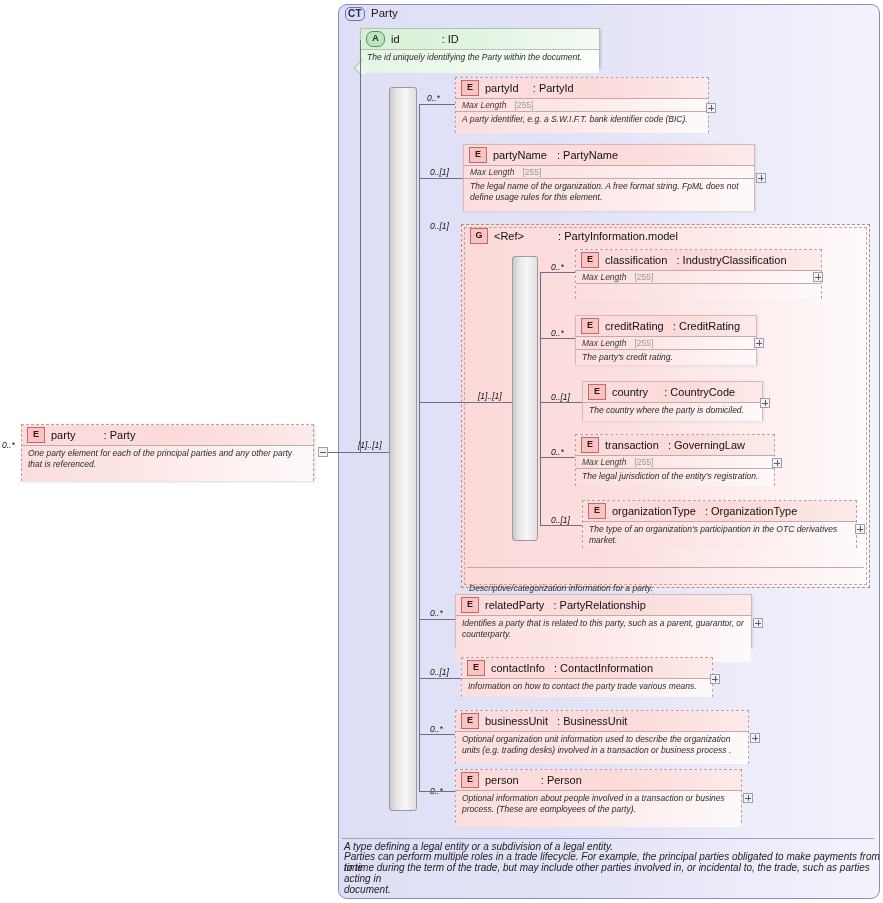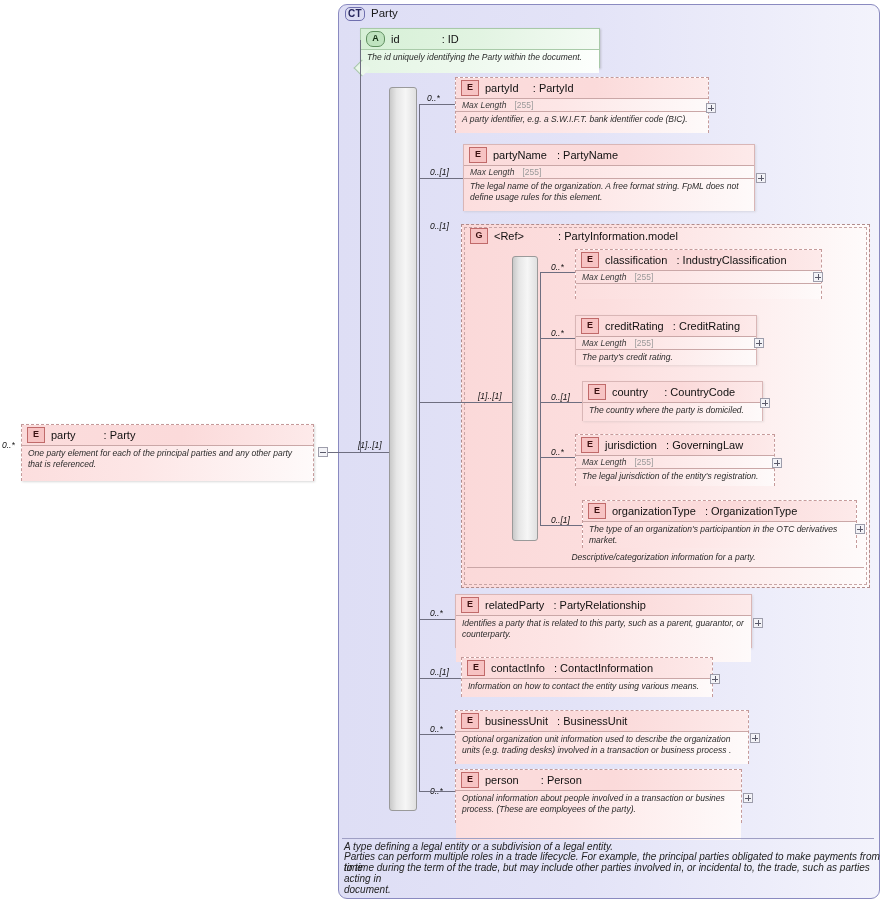--- a/index.html
+++ b/index.html
@@ -404,21 +404,21 @@
     </div>
   </div>
   <div class="plus" style="left:760px;top:398px;"></div>
 
   <div class="abs card" style="left:551px;top:447px;">0..*</div>
   <div class="ln lnh abs" style="left:540px;top:457px;width:35px;"></div>
   <div class="abs node" style="left:575px;top:434px;width:200px;height:52px;">
     <div class="node-head">
       <div class="badge-e">E</div>
       <div class="nm">
-        <span>jurisdiction</span>
+        <span>transaction</span>
         <span style="display:inline-block;width:3px;"></span>
         <span>:</span>
         <span>GoverningLaw</span>
       </div>
     </div>
     <div class="node-body rule" style="height:31px;">
       <div class="facet">
         <span>Max Length</span><span class="val">[255]</span>
       </div>
       <div class="doc">The legal jurisdiction of the entity's registration.</div>
@@ -438,21 +438,21 @@
         <span>OrganizationType</span>
       </div>
     </div>
     <div class="node-body rule" style="height:27px;">
       <div class="doc">The type of an organization's participantion in the OTC derivatives market.</div>
     </div>
   </div>
   <div class="plus" style="left:855px;top:524px;"></div>
 
   <div class="abs" style="left:467px;top:567px;width:397px;height:1px;background:#caa7a7;"></div>
-  <div class="abs doc" style="left:463px;top:550px;width:400px;text-align:center;">Descriptive/categorization information for a party.</div>
+  <div class="abs doc" style="left:463px;top:581px;width:400px;">Descriptive/categorization information for a party.</div>
 
   <div class="abs card" style="left:430px;top:608px;">0..*</div>
   <div class="ln lnh abs" style="left:419px;top:619px;width:46px;"></div>
   <div class="abs node solid" style="left:455px;top:594px;width:297px;height:54px;box-shadow:1px 1px 2px rgba(150,150,150,.22);">
     <div class="node-head">
       <div class="badge-e">E</div>
       <div class="nm">
         <span>relatedParty</span>
         <span style="display:inline-block;width:3px;"></span>
         <span>:</span>
@@ -471,21 +471,21 @@
     <div class="node-head">
       <div class="badge-e">E</div>
       <div class="nm">
         <span>contactInfo</span>
         <span style="display:inline-block;width:3px;"></span>
         <span>:</span>
         <span>ContactInformation</span>
       </div>
     </div>
     <div class="node-body rule" style="height:19px;">
-      <div class="doc">Information on how to contact the entity using various means.</div>
+      <div class="doc">Information on how to contact the party trade various means.</div>
     </div>
   </div>
   <div class="plus" style="left:710px;top:674px;"></div>
 
   <div class="abs card" style="left:430px;top:724px;">0..*</div>
   <div class="ln lnh abs" style="left:419px;top:734px;width:46px;"></div>
   <div class="abs node" style="left:455px;top:710px;width:294px;height:54px;">
     <div class="node-head">
       <div class="badge-e">E</div>
       <div class="nm">
@@ -506,21 +506,21 @@
   <div class="abs node" style="left:455px;top:769px;width:287px;height:54px;">
     <div class="node-head">
       <div class="badge-e">E</div>
       <div class="nm">
         <span>person</span>
         <span style="display:inline-block;width:16px;"></span>
         <span>:</span>
         <span>Person</span>
       </div>
     </div>
-    <div class="node-body rule" style="height:50px;">
+    <div class="node-body rule" style="height:37px;">
       <div class="doc">Optional information about people involved in a transaction or busines process. (These are eomployees of the party).</div>
     </div>
   </div>
   <div class="plus" style="left:743px;top:793px;"></div>
 
   <div class="annot-rule" style="left:342px;top:838px;width:532px;"></div>
   <div class="annot" style="left:344px;top:842px;">A type defining a legal entity or a subdivision of a legal entity.</div>
   <div class="annot" style="left:344px;top:852px;">Parties can perform multiple roles in a trade lifecycle. For example, the principal parties obligated to make payments from time</div>
   <div class="annot" style="left:344px;top:863px;">to time during the term of the trade, but may include other parties involved in, or incidental to, the trade, such as parties acting in</div>
   <div class="annot" style="left:344px;top:885px;">document.</div>

